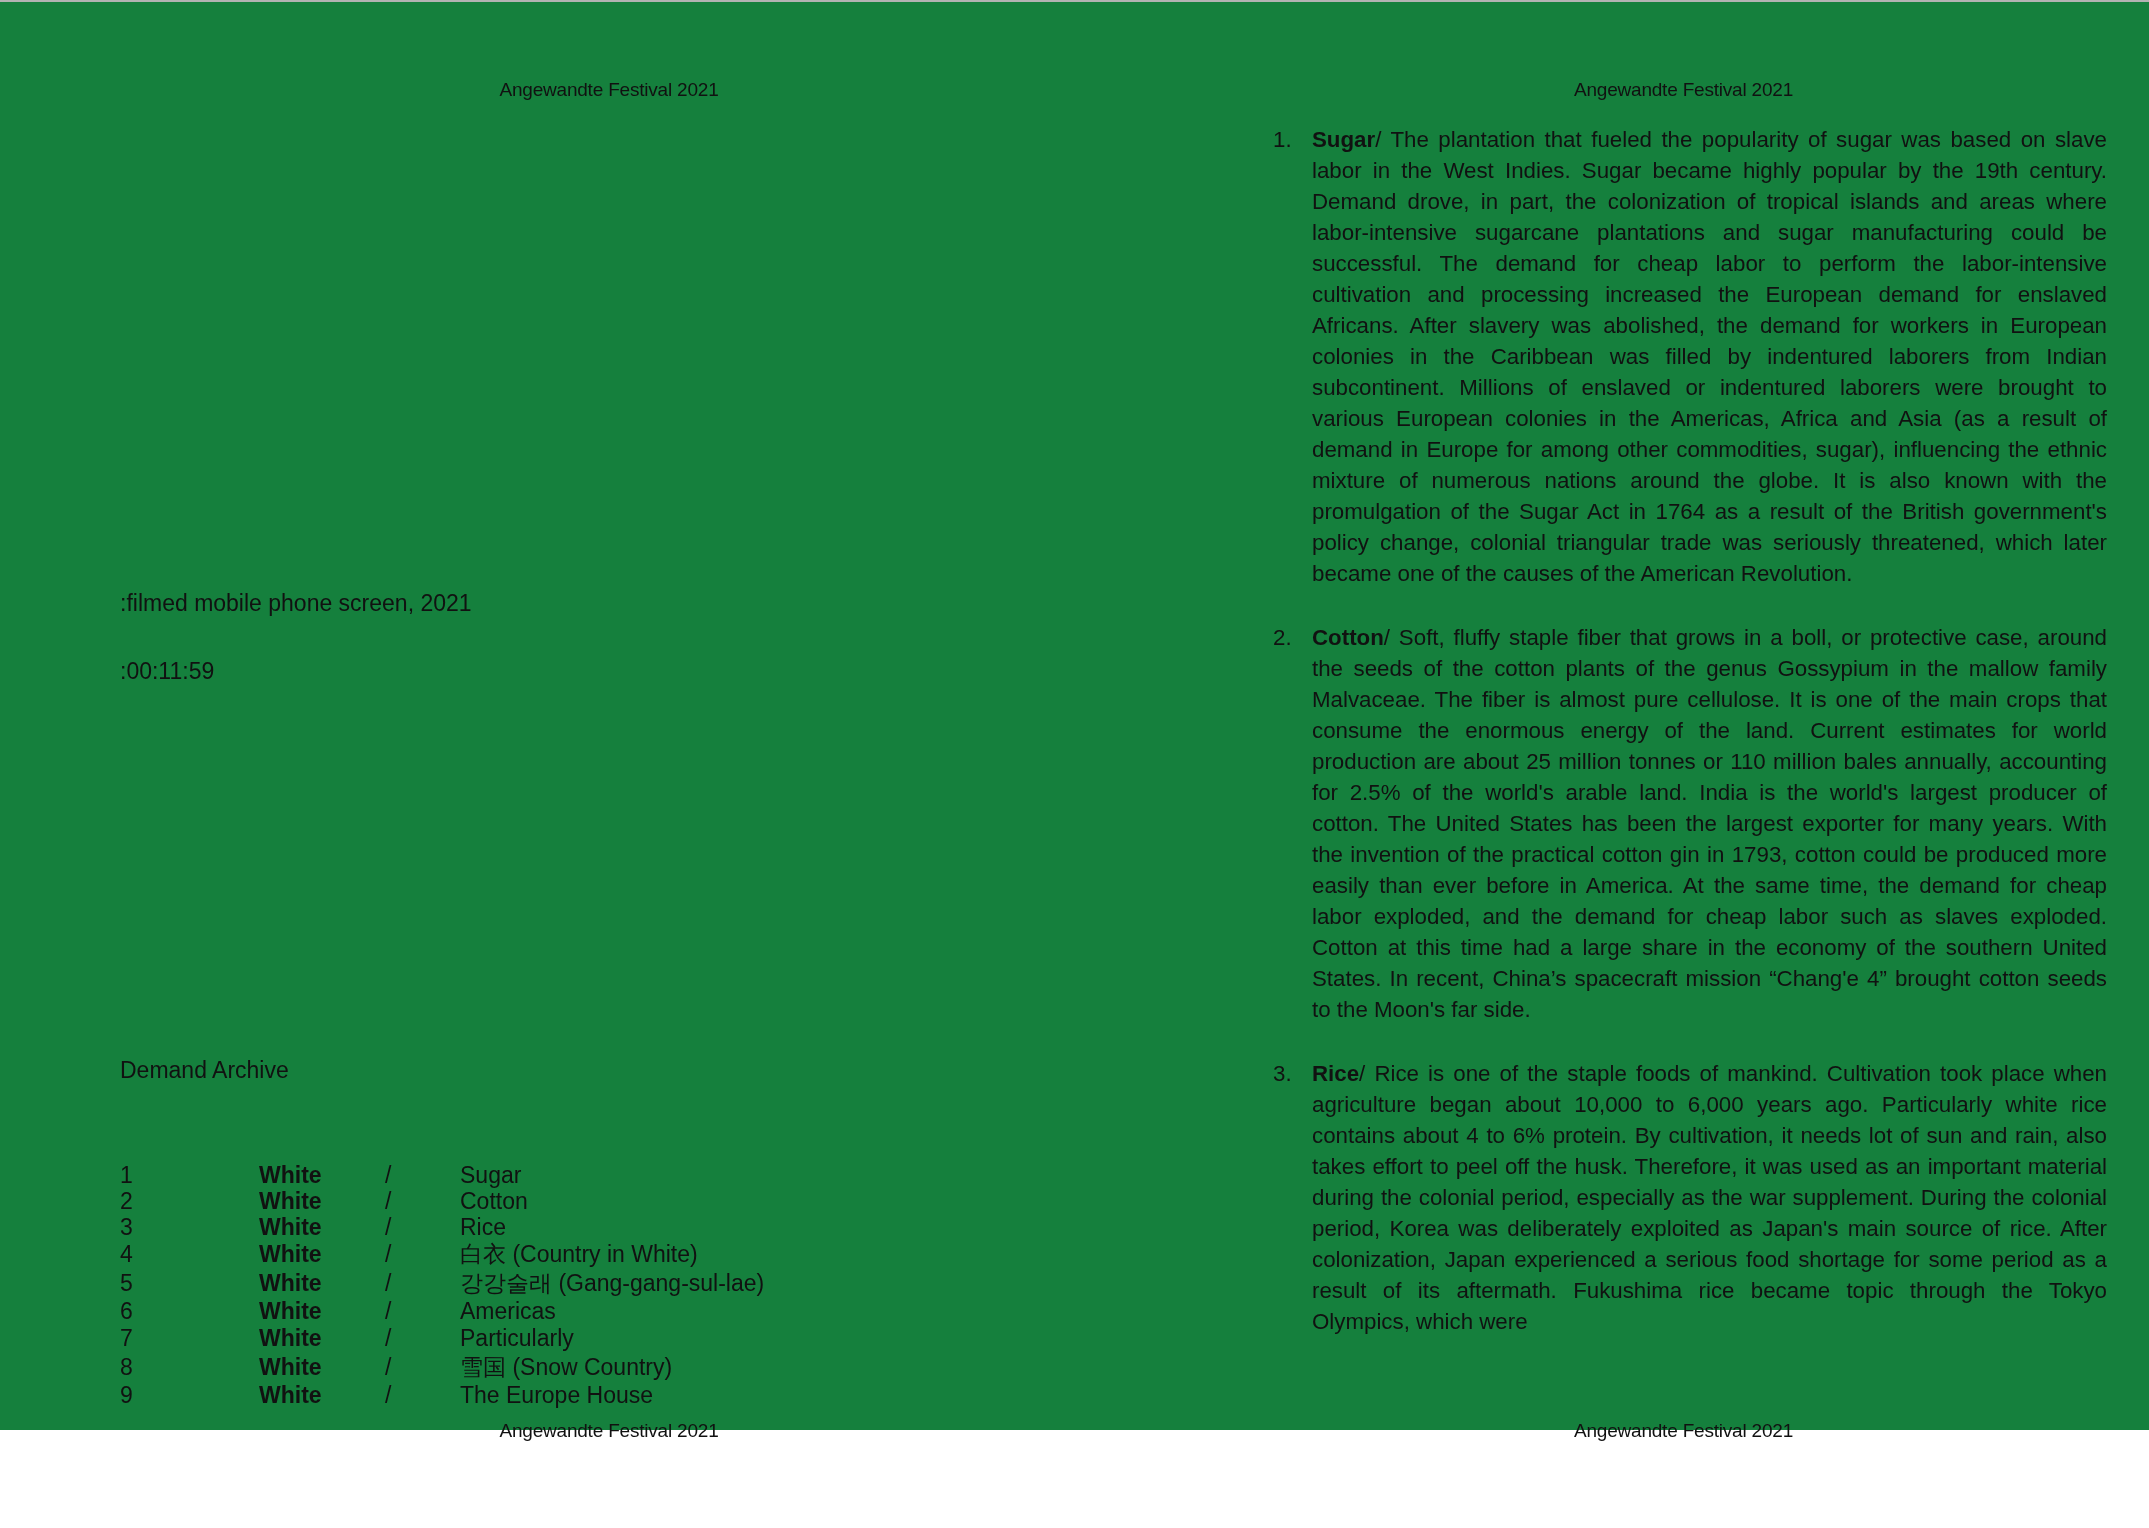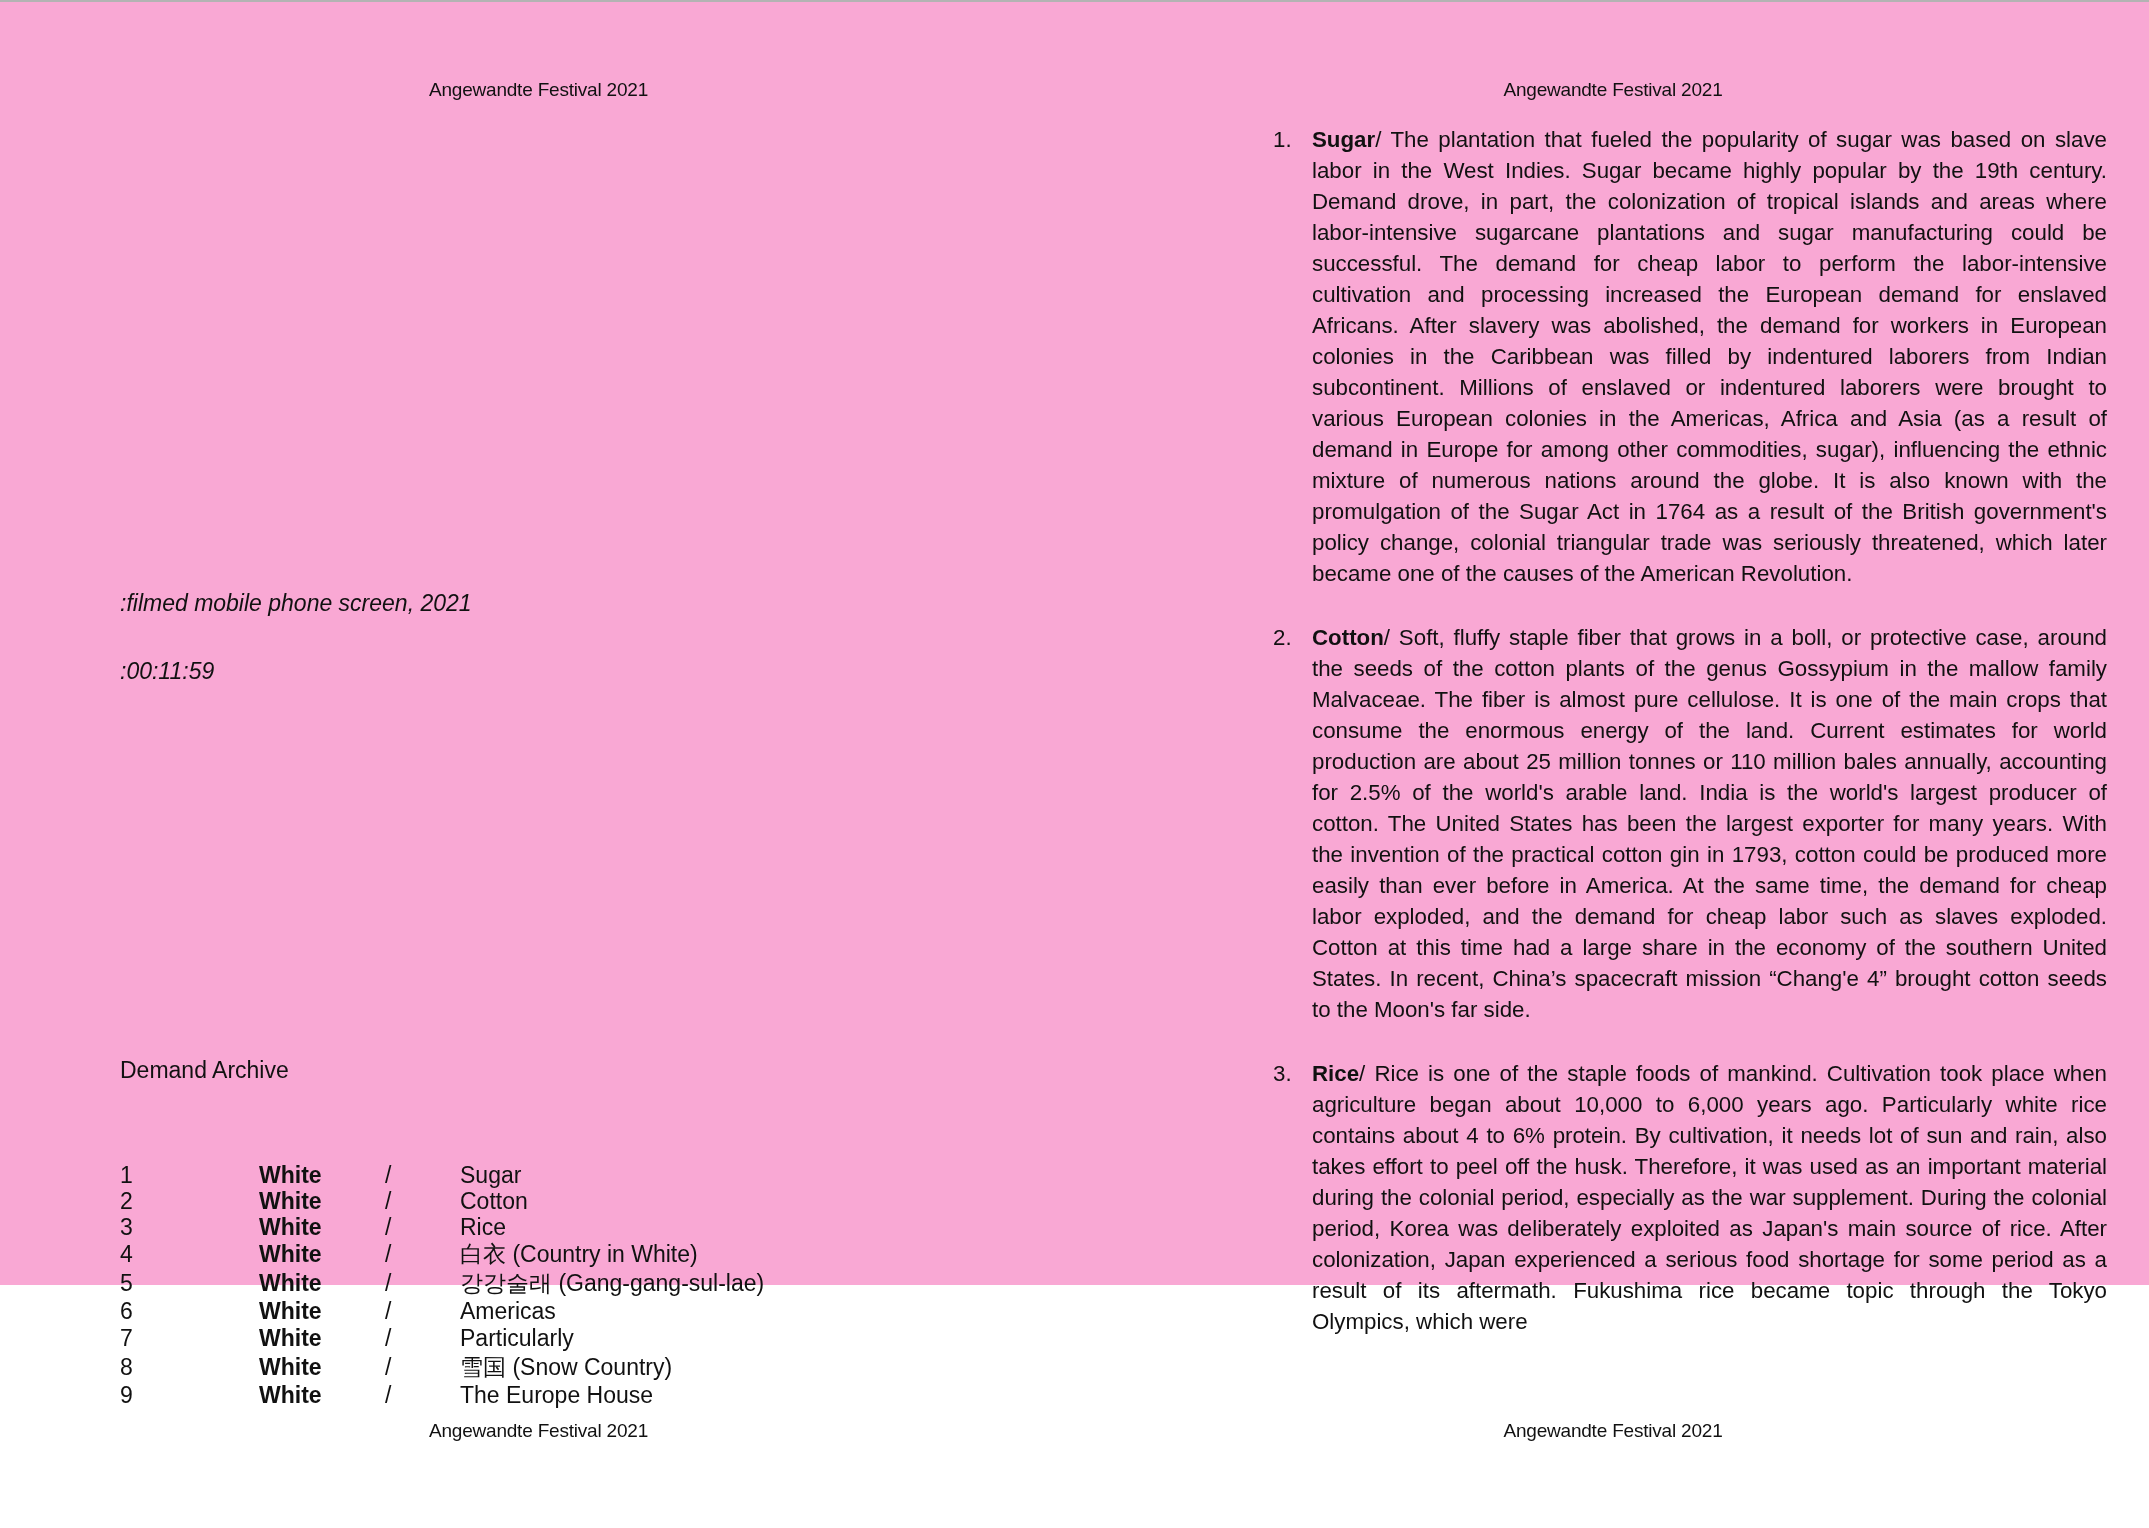--- a/index.html
+++ b/index.html
@@ -1,30 +1,30 @@
 <!DOCTYPE html>
 <html><head>
 <meta charset="utf-8">
 <style>
   html, body { margin: 0; padding: 0; background: #ffffff; }
   body {
     width: 2149px; height: 1528px; position: relative; overflow: hidden;
     font-family: "Liberation Sans", sans-serif; color: #111111;
   }
   .topline { position: absolute; left: 0; top: 0; width: 2149px; height: 2px; background: #b3b3b3; }
-  .page { position: absolute; top: 2px; height: 1283px; background: #f9a8d4; }
+  .page { position: absolute; top: 2px; height: 1428px; background: #15803d; padding-left: 47px; }
   .page.left { left: 0; width: 1077px; }
   .page.right { left: 1077px; width: 1072px; }
   .running { position: absolute; width: 100%; text-align: center; font-size: 19px; letter-spacing: -0.2px; }
   .left .running.top { top: 77px; }
   .left .running.bottom { top: 1418px; }
   .right .running.top { top: 77px; }
   .right .running.bottom { top: 1418px; }
 
-  .caption { position: absolute; left: 120px; font-size: 23px; font-style: italic; }
+  .caption { position: absolute; left: 120px; font-size: 23px; }
   .cap1 { top: 588px; }
   .cap2 { top: 656px; }
   .archive-title { position: absolute; left: 120px; top: 1055px; font-size: 23px; }
 
   .archive-list { position: absolute; left: 120px; top: 1160px; font-size: 23px; }
   .arow { position: relative; height: 26px; line-height: 26px; }
   .arow.tall { height: 29px; line-height: 29px; }
   .arow .num { position: absolute; left: 0; }
   .arow .white { position: absolute; left: 139px; font-weight: bold; }
   .arow .slash { position: absolute; left: 265px; }

